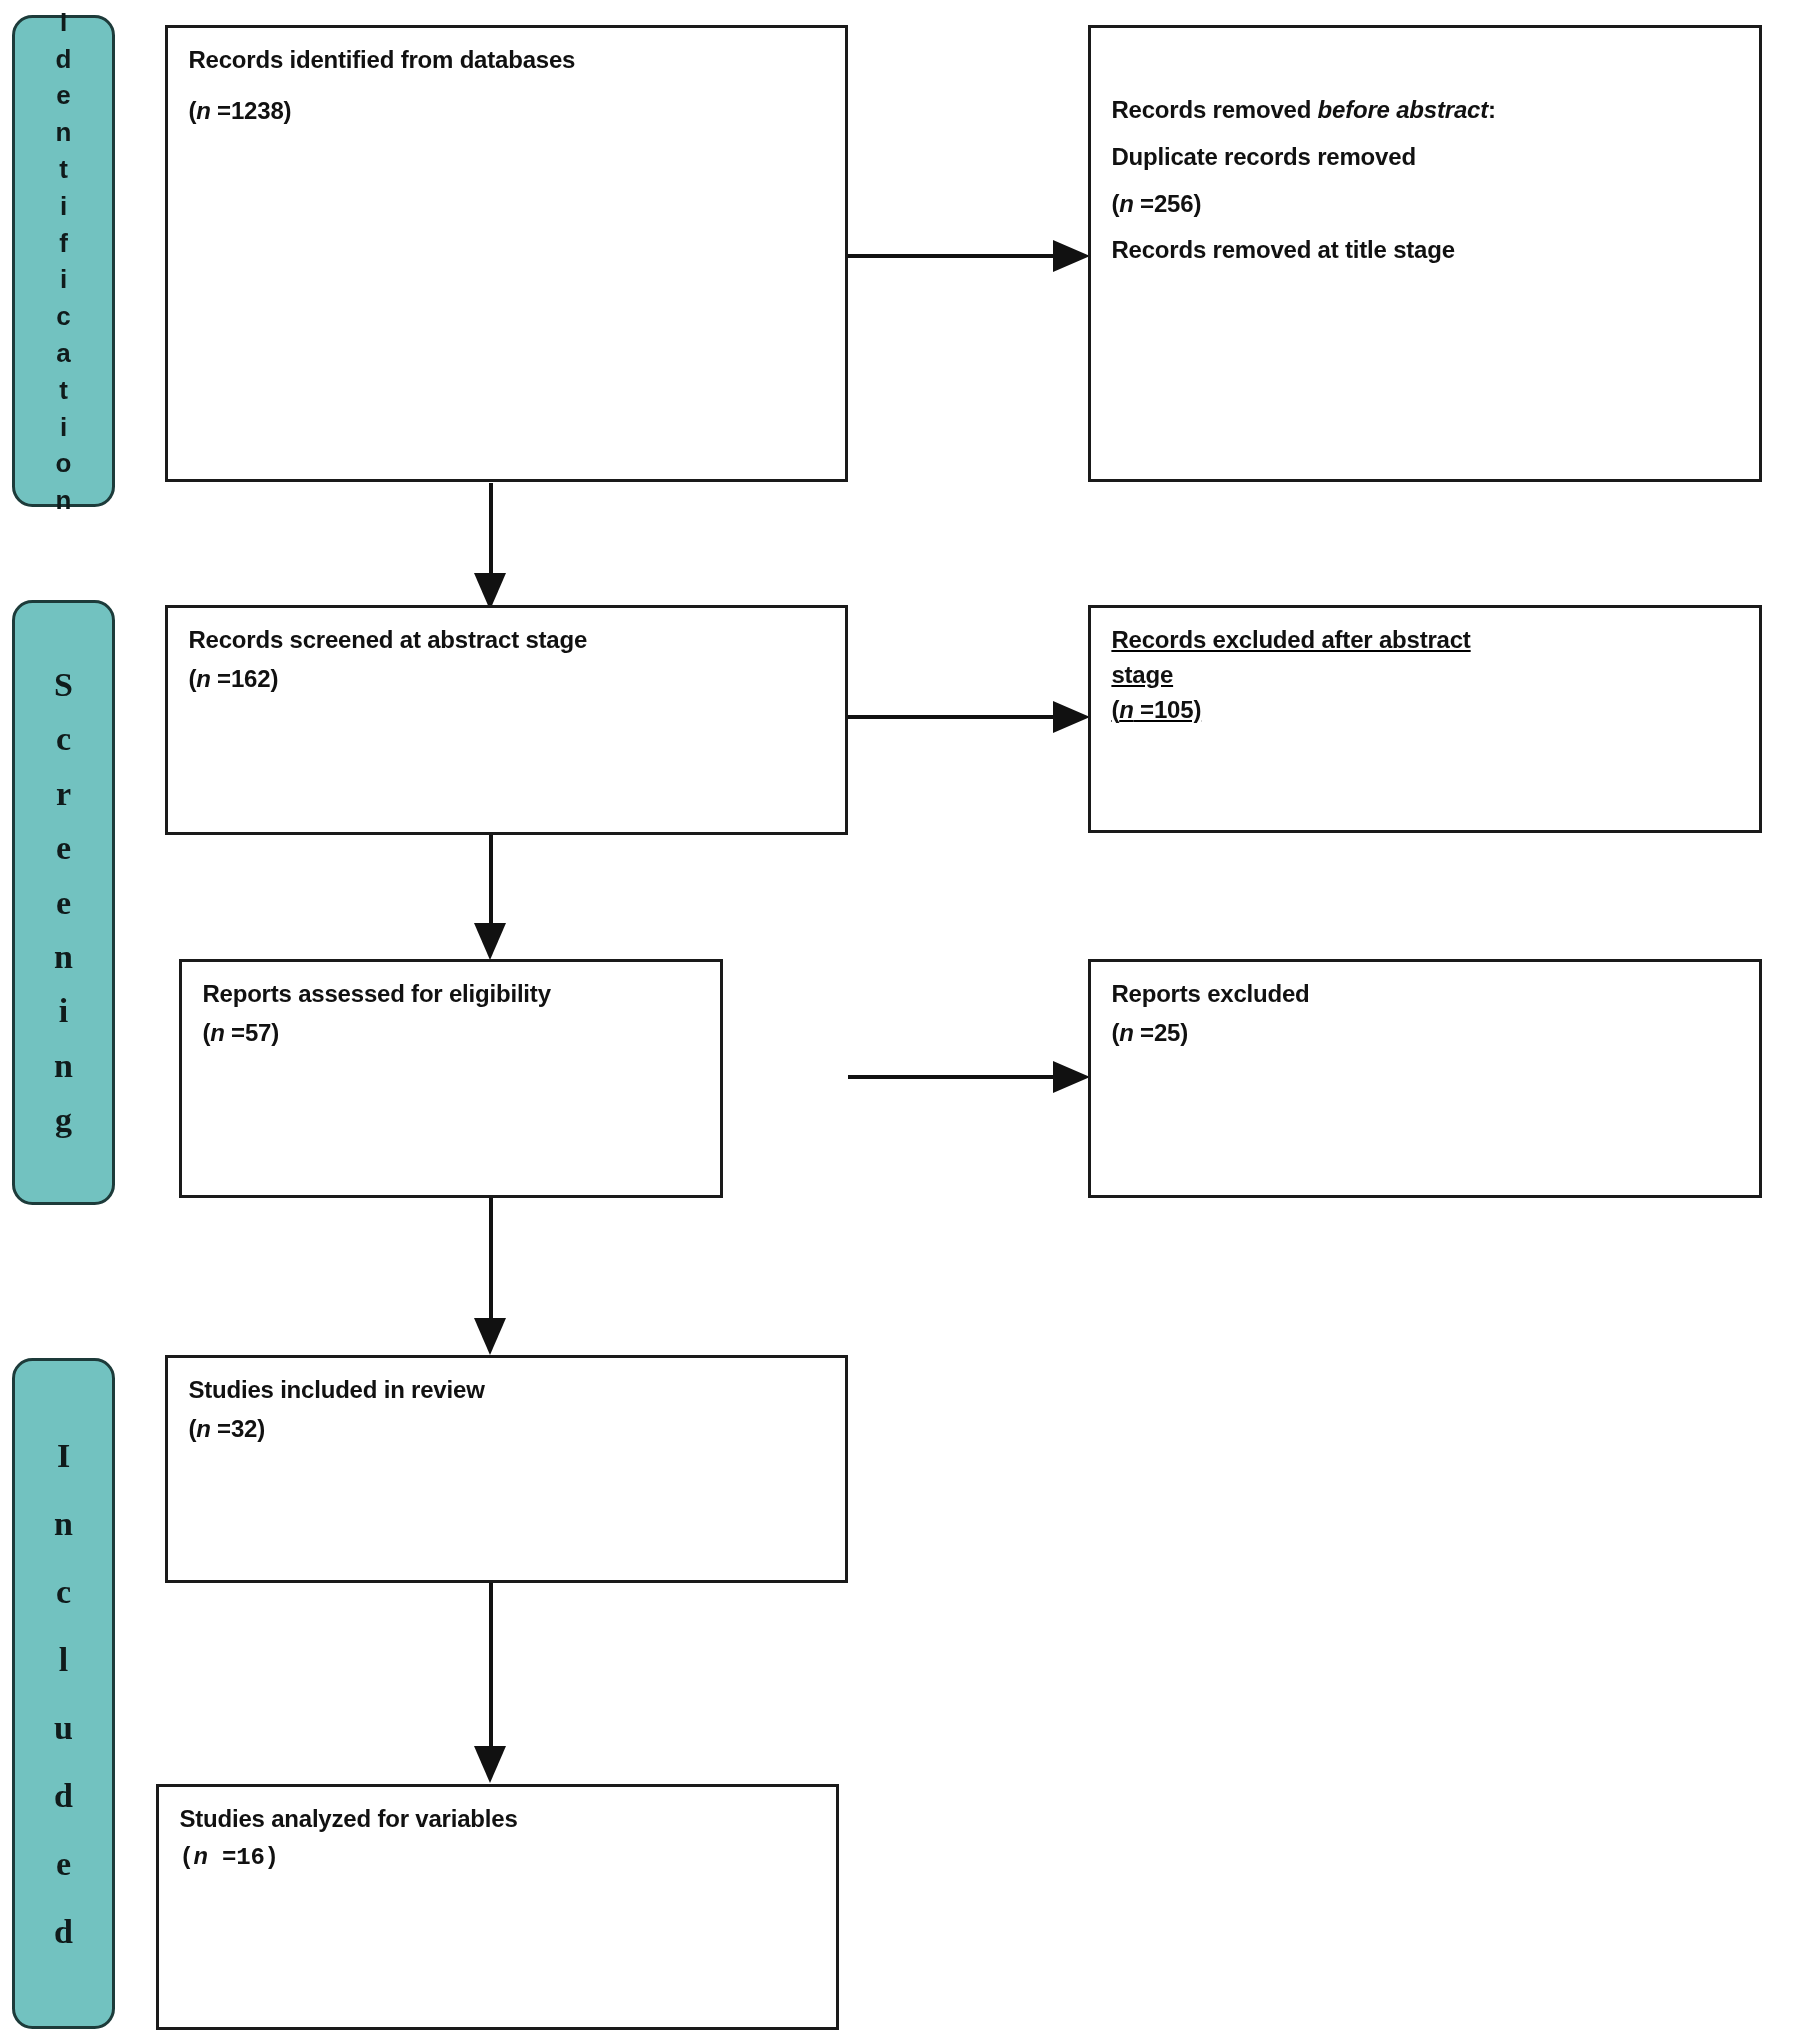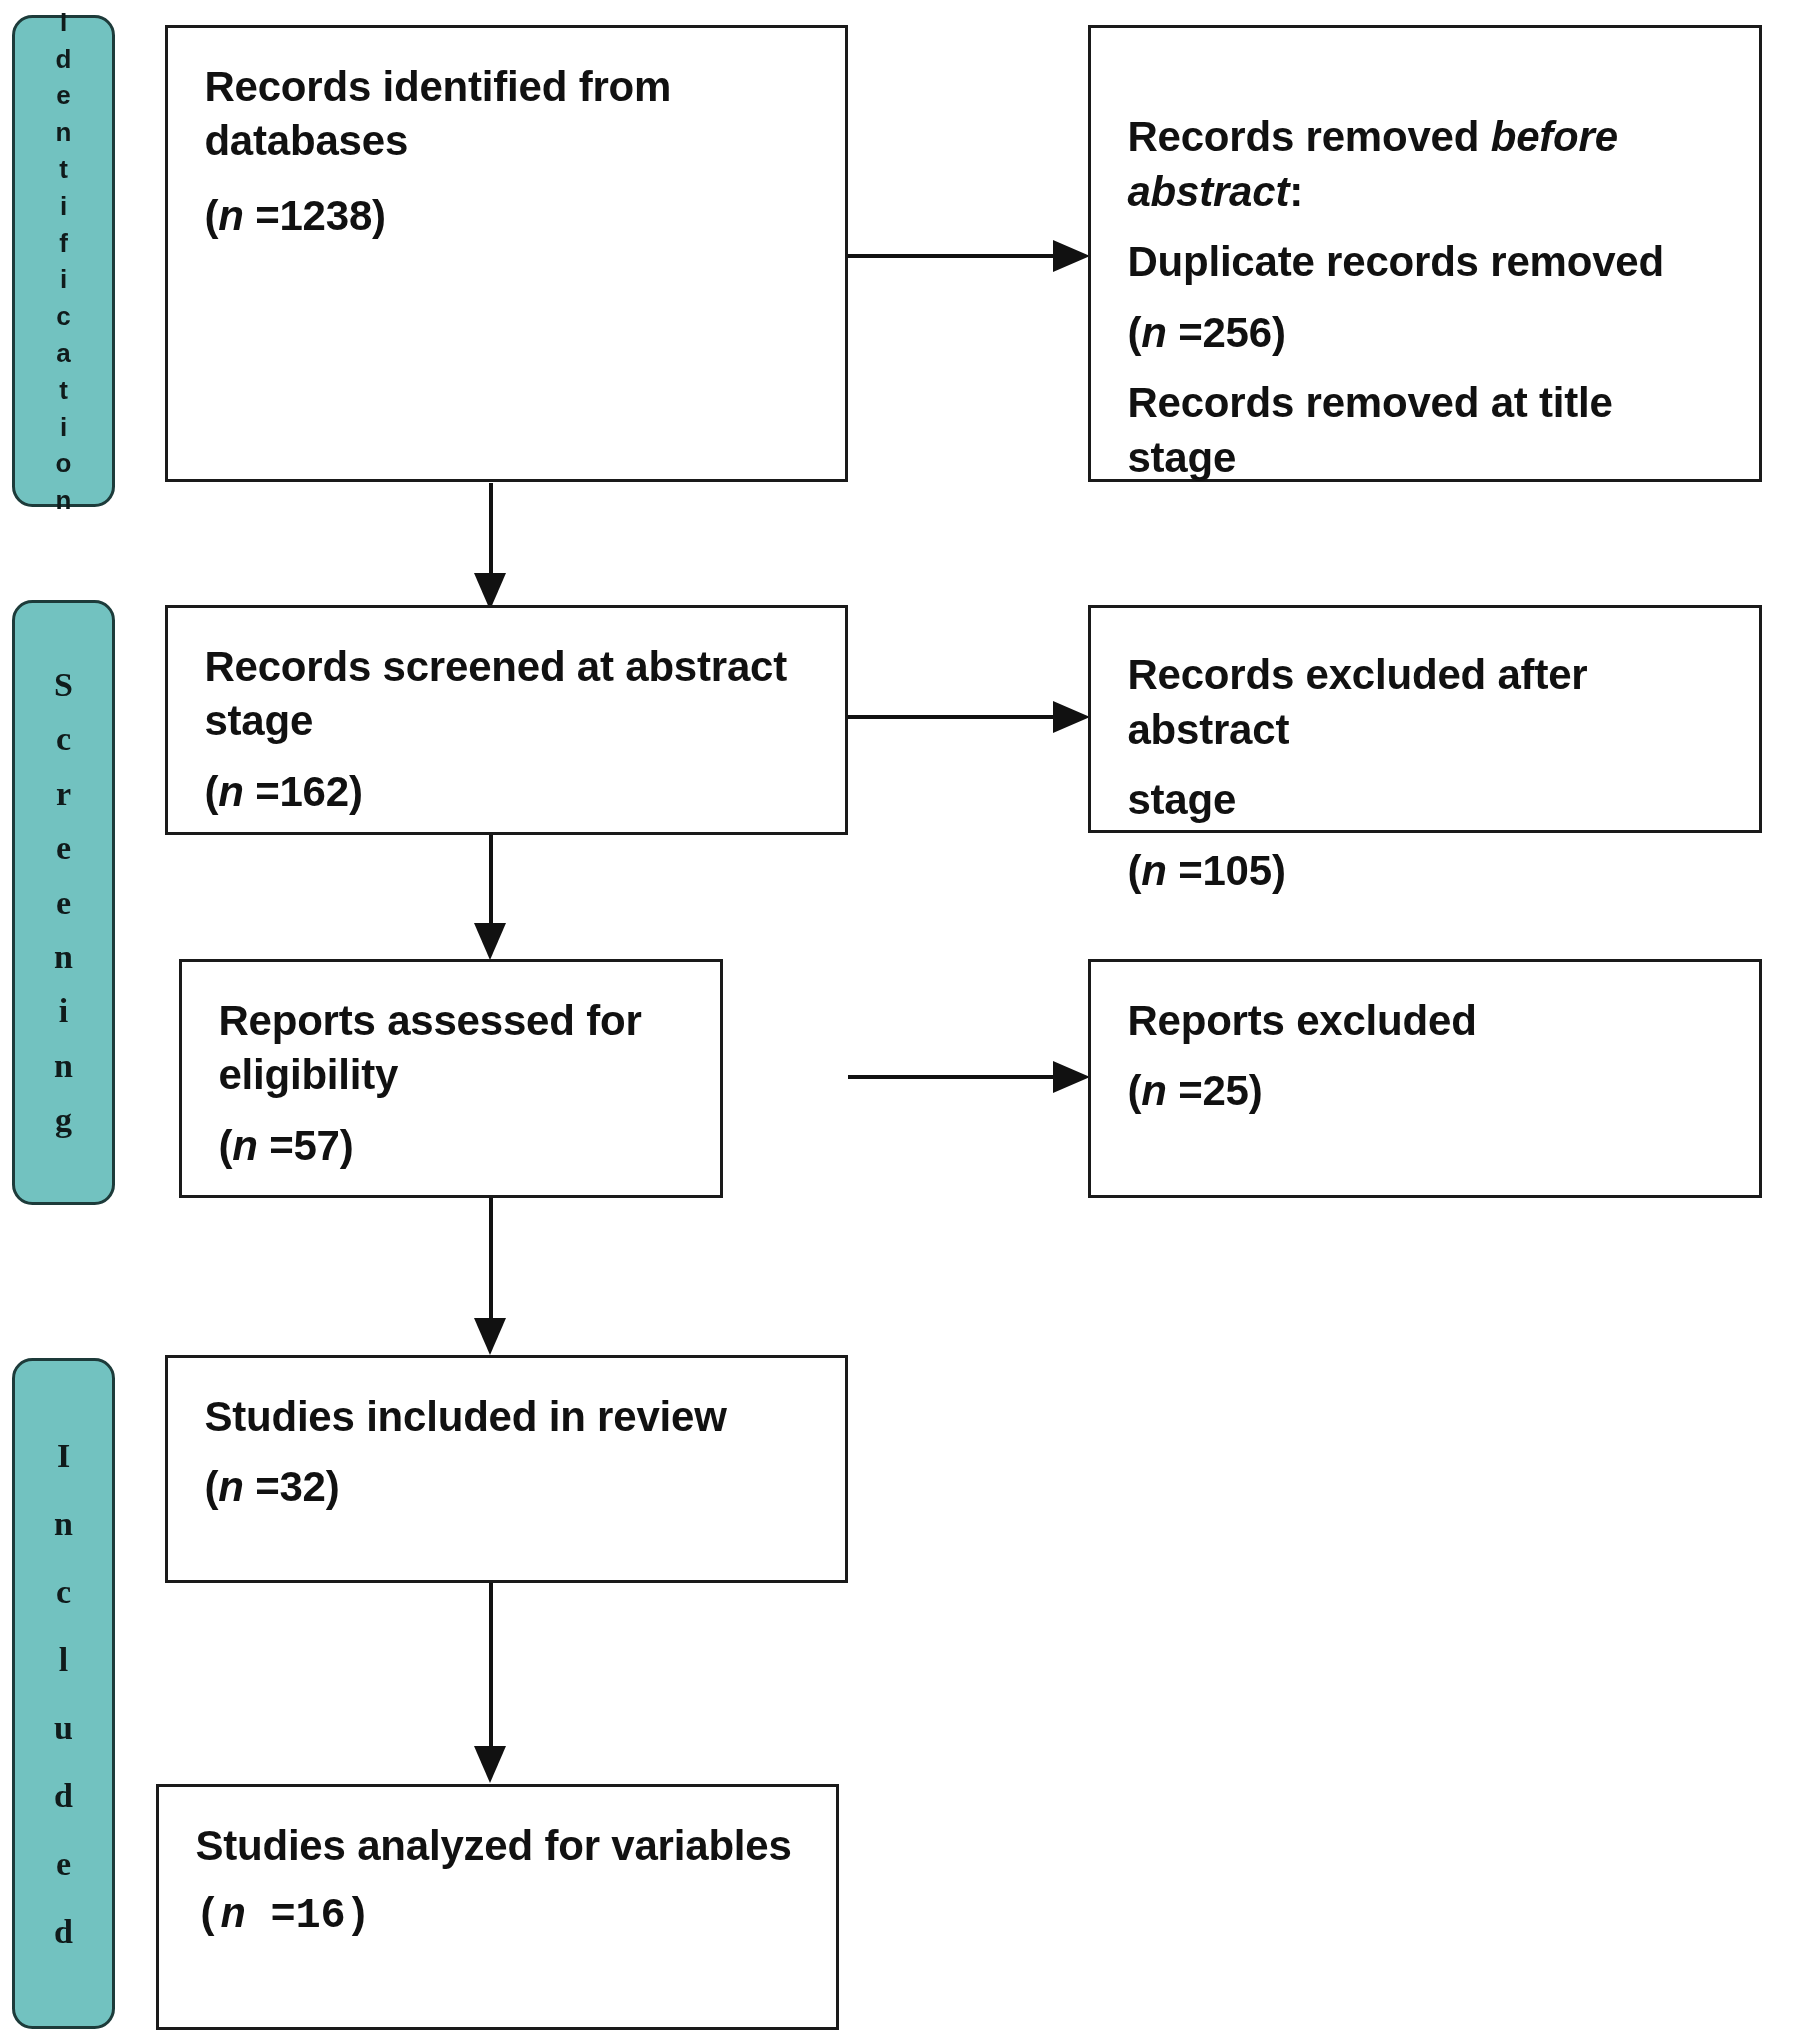--- a/index.html
+++ b/index.html
@@ -63,23 +63,23 @@
     position: absolute;
     background: #ffffff;
     border: 3px solid #1a1a1a;
     box-sizing: border-box;
     padding: 15.6px 20.4px 0 20.4px;
   }
   .box-text {
     color: #111111;
     font-family: "Liberation Sans", sans-serif;
     font-weight: bold;
-    font-size: 42px;
+    font-size: 24px;
     line-height: 1.30;
-    margin: 16px;
+    margin: 0;
     letter-spacing: -0.2px;
   }
   .box-text + .box-text { margin-top: 20.4px; }
   .box-text em { font-style: italic; }
   .nv { font-style: italic; font-weight: bold; }
 
   
   .conn-v {
     position: absolute;
     width: 4.2px;
@@ -204,21 +204,21 @@
     <p class="box-text" style="margin-top:8.4px;font-family:Liberation Mono, monospace;"><span>(</span><span class="nv">n</span><span> =16)</span></p>
   </div>
 
   <div class="flow-box" style="left:1088px; top:25px; width:674px; height:457px; padding-top:66px;">
     <p class="box-text"><span>Records removed </span><em>before abstract</em><span>:</span></p>
     <p class="box-text" style="margin-top:15.6px;">Duplicate records removed</p>
     <p class="box-text" style="margin-top:15.6px;"><span>(</span><span class="nv">n</span><span> =256)</span></p>
     <p class="box-text" style="margin-top:15.6px;">Records removed at title stage</p>
   </div>
 
-  <div class="flow-box" style="left:1088px; top:605px; width:674px; height:228px; padding-top:24px;">
+  <div class="flow-box" style="left:1088px; top:605px; width:674px; height:228px; padding-top:16px;text-decoration:underline;">
     <p class="box-text">Records excluded after abstract</p>
     <p class="box-text" style="margin-top:3.6px;">stage</p>
     <p class="box-text" style="margin-top:3.6px;"><span>(</span><span class="nv">n</span><span> =105)</span></p>
   </div>
 
   <div class="flow-box" style="left:1088px; top:959px; width:674px; height:239px;">
     <p class="box-text">Reports excluded</p>
     <p class="box-text" style="margin-top:8.4px;"><span>(</span><span class="nv">n</span><span> =25)</span></p>
   </div>
 

